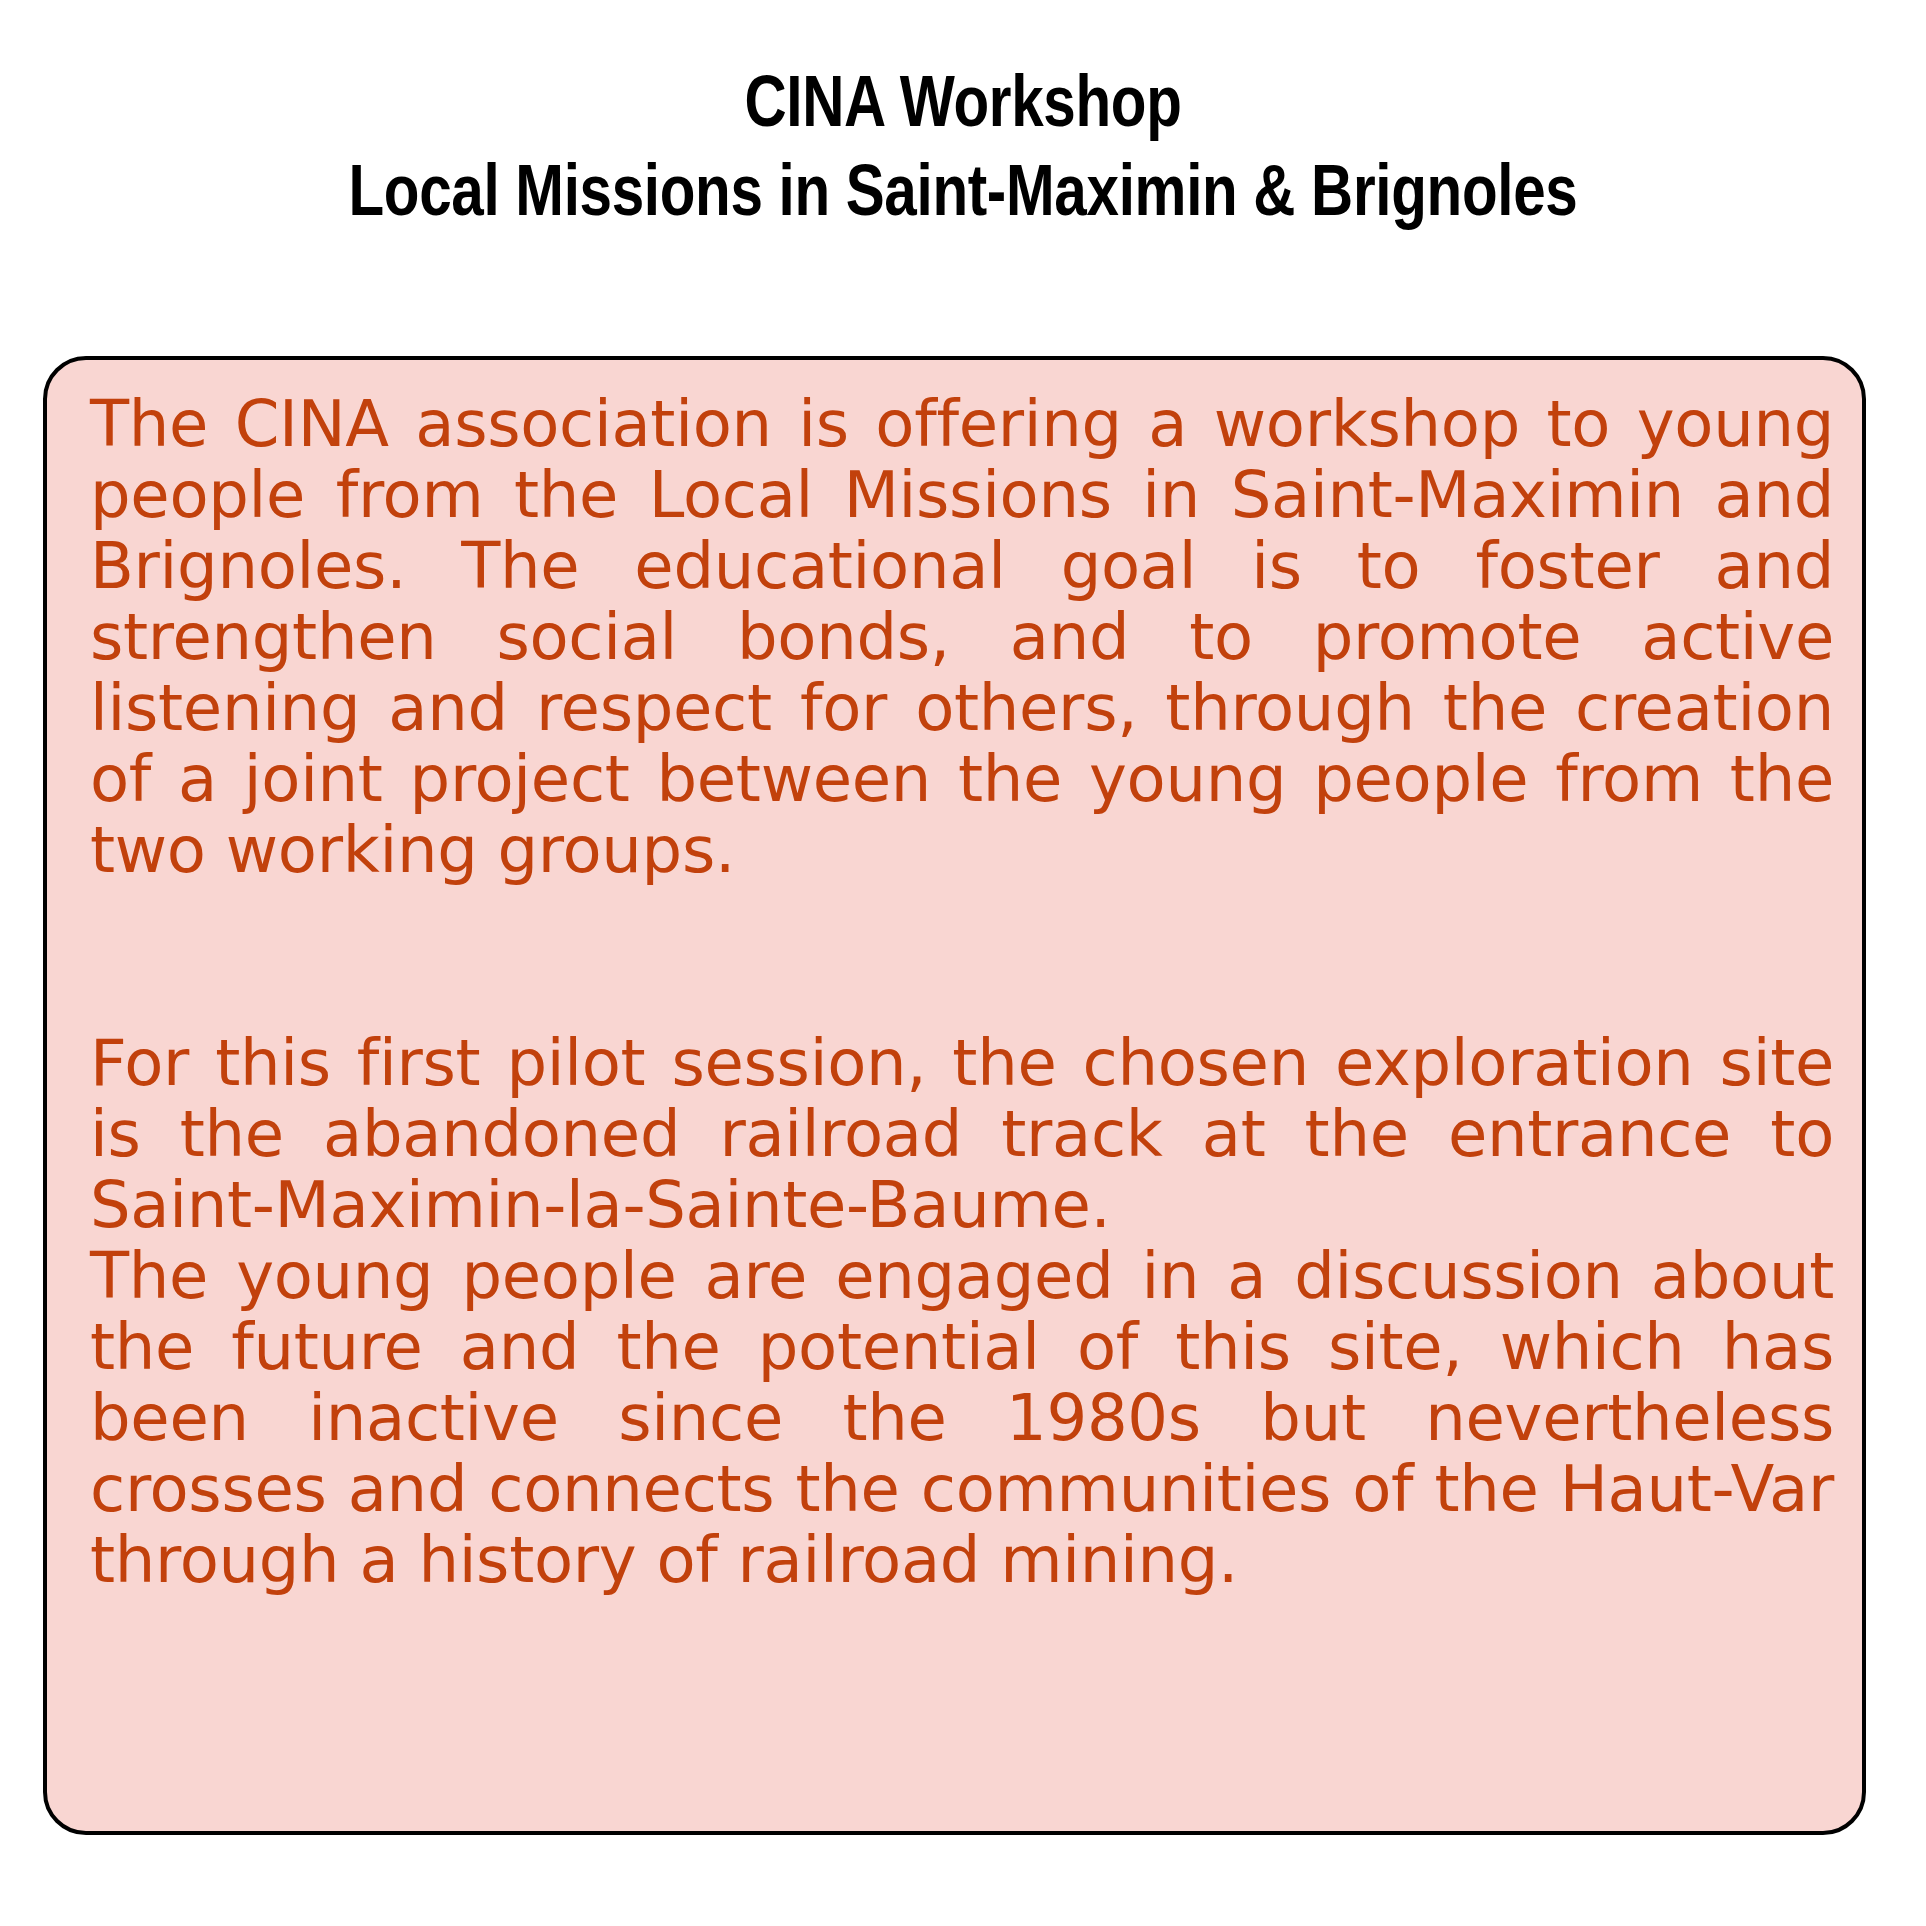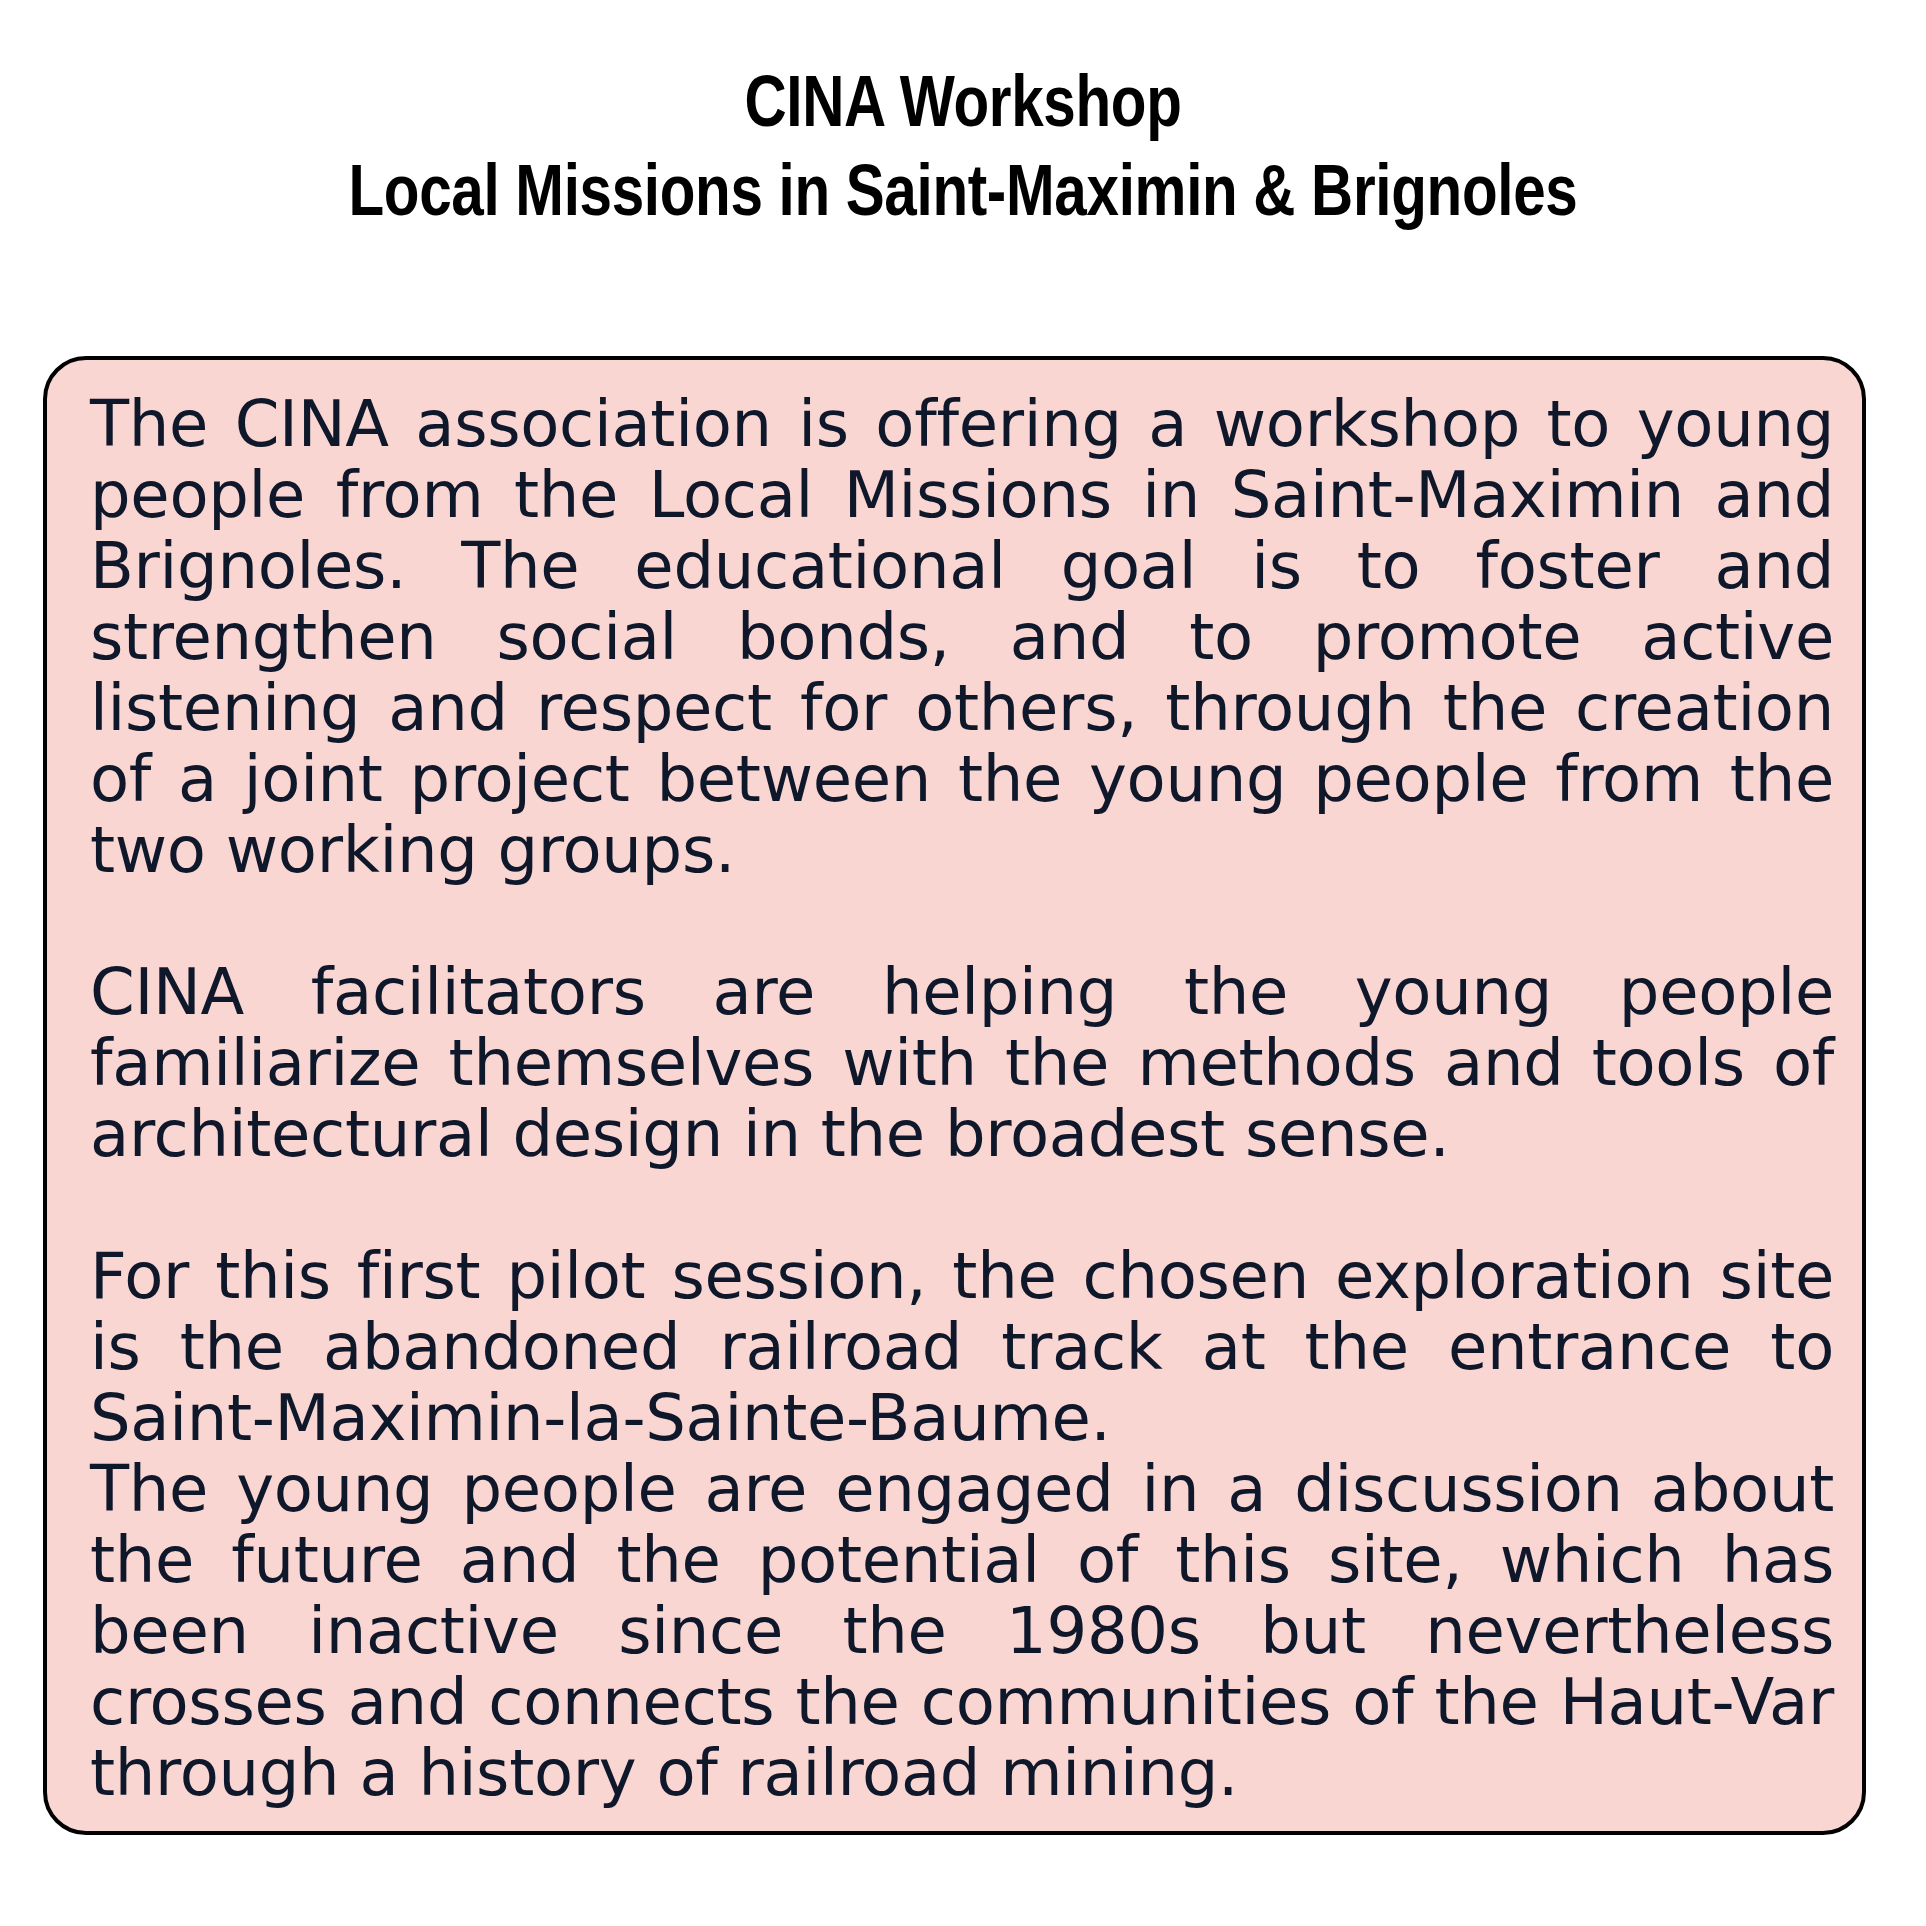--- a/index.html
+++ b/index.html
@@ -55,21 +55,21 @@
     background: #f9d6d2;
     border: 4.3px solid #000000;
     border-radius: 43px;
     padding: 29px 28px 26px 43px;
   }
 
   .body-text {
     font-family: "DejaVu Sans", sans-serif;
     font-size: 64px;
     line-height: 71px;
-    color: #0f172a;
+    color: #c2410c;
     text-align: justify;
     text-justify: inter-word;
     margin: 0;
     letter-spacing: -0.3px;
     word-spacing: 0px;
   }
   .body-text p {
     margin: 0;
     padding: 0;
     text-align: justify;
@@ -88,21 +88,20 @@
 
   <div class="title-block">
     <span class="title-line title-line-1">CINA Workshop</span>
     <span class="title-line title-line-2">Local Missions in Saint-Maximin &amp; Brignoles</span>
   </div>
 
   <div class="card">
     <div class="body-text">
       <p>The CINA association is offering a workshop to young people from the Local Missions in Saint-Maximin and Brignoles. The educational goal is to foster and strengthen social bonds, and to promote active listening and respect for others, through the creation of a joint project between the young people from the two working groups.</p>
       <div class="para-gap"></div>
-      <p>CINA facilitators are helping the young people familiarize themselves with the methods and tools of architectural design in the broadest sense.</p>
       <div class="para-gap"></div>
       <p>For this first pilot session, the chosen exploration site is the abandoned railroad track at the entrance to Saint-Maximin-la-Sainte-Baume.</p>
       <p>The young people are engaged in a discussion about the future and the potential of this site, which has been inactive since the 1980s but nevertheless crosses and connects the communities of the Haut-Var through a history of railroad mining.</p>
     </div>
   </div>
 
 </div>
 
 
 </body></html>

